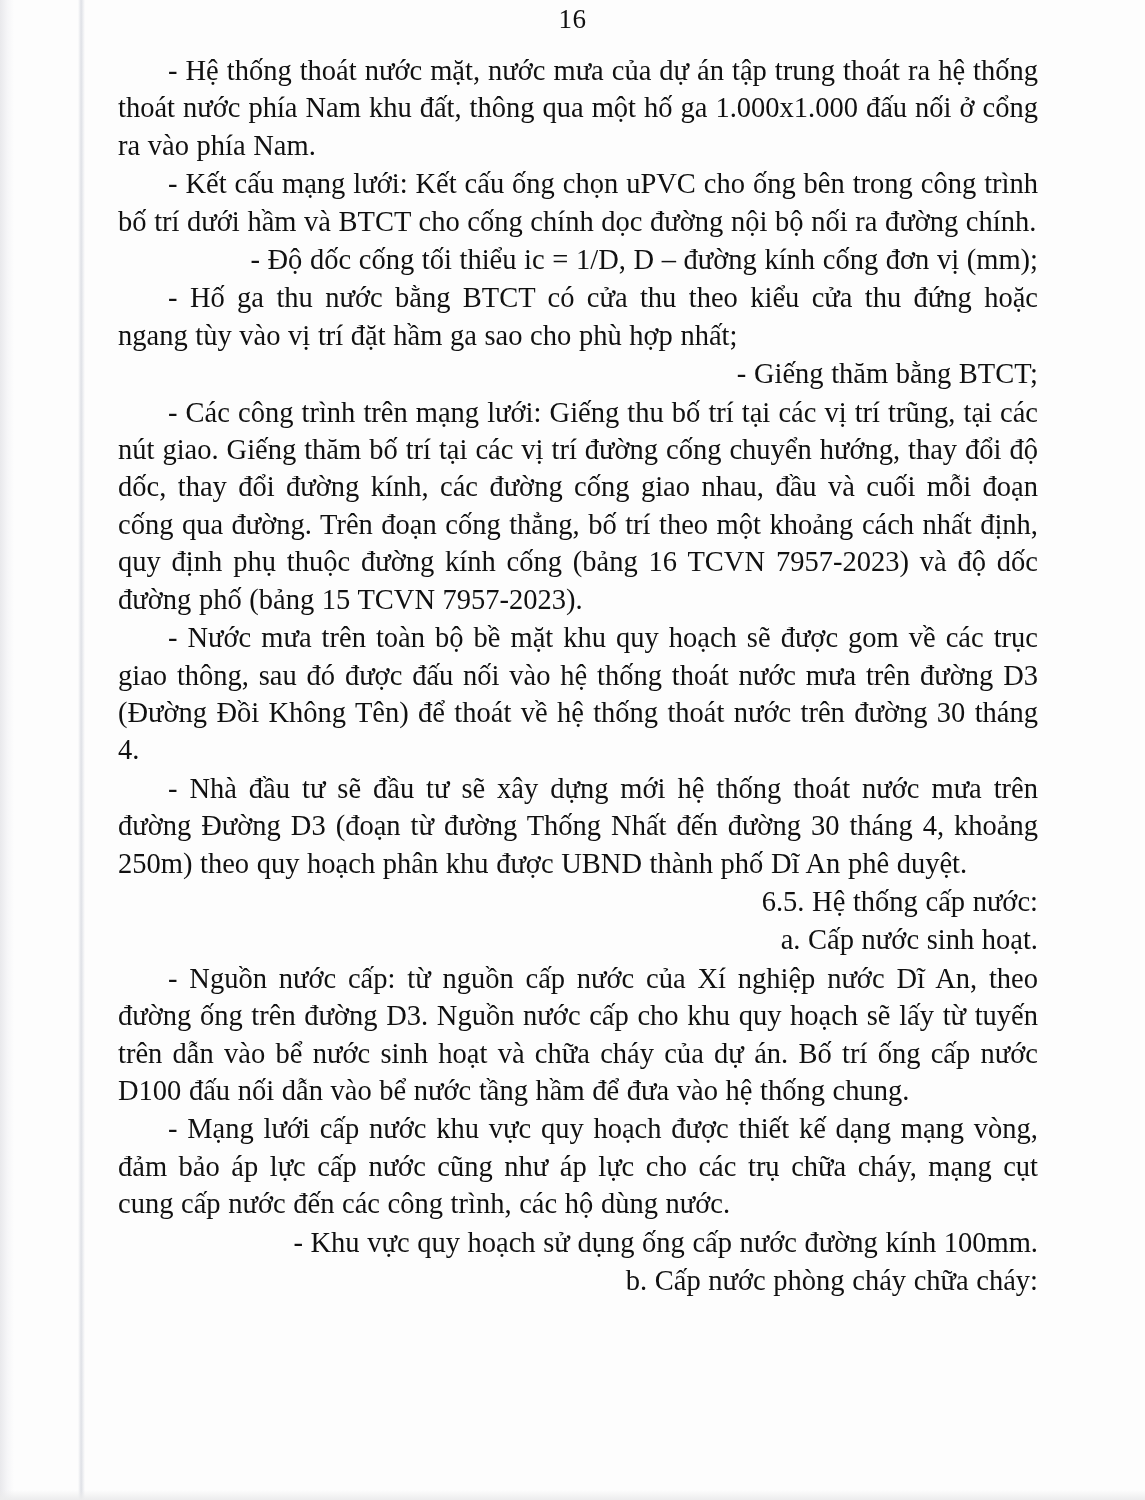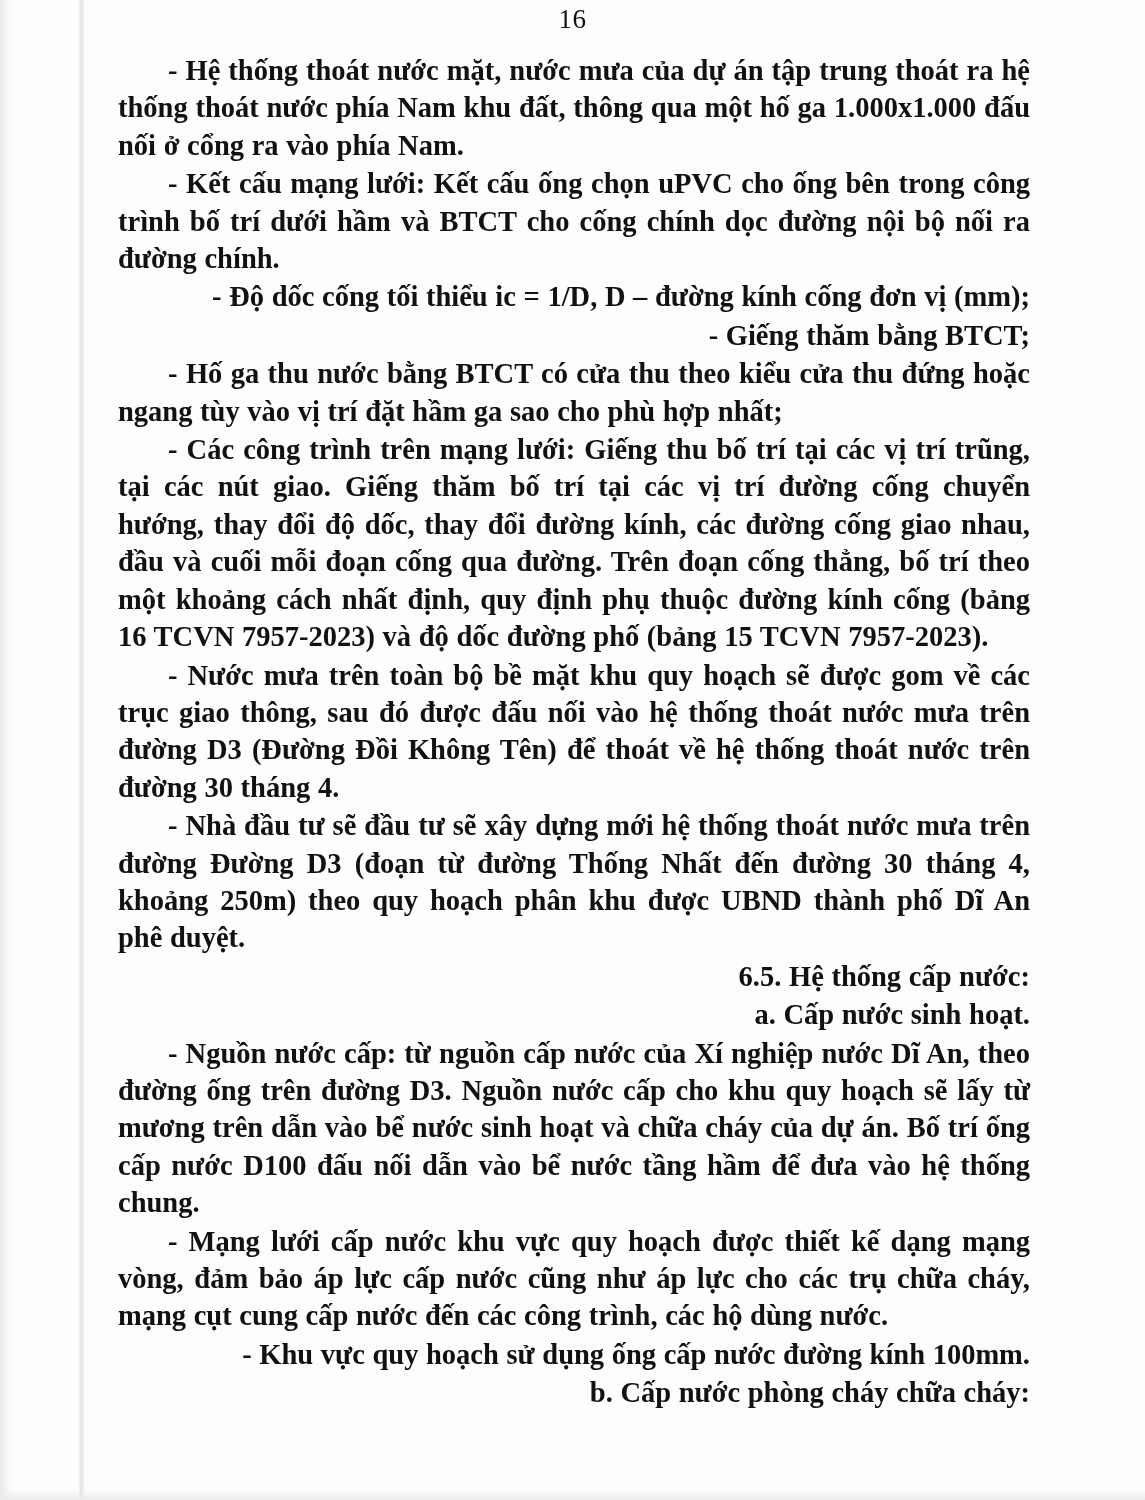--- a/index.html
+++ b/index.html
@@ -50,54 +50,53 @@
   }
 
   .body-text {
     position: absolute;
     top: 52px;
     left: 118px;
     width: 920px;
   }
 
   p.para {
-    margin: 0 8px 1px 0;
+    margin: 0 0 1px 0;
     font-size: 28.5px;
     line-height: 37.4px;
     text-align: justify;
     text-justify: inter-word;
     text-indent: 50px;
     word-spacing: .5px;
-    font-weight: bold;
   }
   p.para.single {
     text-align: right;
   }
 </style>
 </head>
 <body>
 
 <div class="page">
 
   <div class="scan-edge-left"></div>
   <div class="scan-streak"></div>
   <div class="scan-edge-bottom"></div>
 
   <div class="page-number">16</div>
 
   <div class="body-text">
     <p class="para">-  Hệ thống thoát nước mặt, nước mưa của dự án tập trung thoát ra hệ thống thoát nước phía Nam khu đất, thông qua một hố ga 1.000x1.000 đấu nối ở cổng ra vào phía Nam.</p>
     <p class="para">-  Kết cấu mạng lưới: Kết cấu ống chọn uPVC cho ống bên trong công trình bố trí dưới hầm và BTCT cho cống chính dọc đường nội bộ nối ra đường chính.</p>
     <p class="para single">-  Độ dốc cống tối thiểu ic = 1/D, D – đường kính cống đơn vị (mm);</p>
+    <p class="para">-  Hố ga thu nước bằng BTCT có cửa thu theo kiểu cửa thu đứng hoặc ngang tùy vào vị trí đặt hầm ga sao cho phù hợp nhất;</p>
     <p class="para single">-  Giếng thăm bằng BTCT;</p>
-    <p class="para">-  Hố ga thu nước bằng BTCT có cửa thu theo kiểu cửa thu đứng hoặc ngang tùy vào vị trí đặt hầm ga sao cho phù hợp nhất;</p>
     <p class="para">-  Các công trình trên mạng lưới: Giếng thu bố trí tại các vị trí trũng, tại các nút giao. Giếng thăm bố trí tại các vị trí đường cống chuyển hướng, thay đổi độ dốc, thay đổi đường kính, các đường cống giao nhau, đầu và cuối mỗi đoạn cống qua đường. Trên đoạn cống thẳng, bố trí theo một khoảng cách nhất định, quy định phụ thuộc đường kính cống (bảng 16 TCVN 7957-2023) và độ dốc đường phố (bảng 15 TCVN 7957-2023).</p>
     <p class="para">-  Nước mưa trên toàn bộ bề mặt khu quy hoạch sẽ được gom về các trục giao thông, sau đó được đấu nối vào hệ thống thoát nước mưa trên đường D3 (Đường Đồi Không Tên) để thoát về hệ thống thoát nước trên đường 30 tháng 4.</p>
     <p class="para">-  Nhà đầu tư sẽ đầu tư sẽ xây dựng mới hệ thống thoát nước mưa trên đường Đường D3 (đoạn từ đường Thống Nhất đến đường 30 tháng 4, khoảng 250m) theo quy hoạch phân khu được UBND thành phố Dĩ An phê duyệt.</p>
     <p class="para single">6.5.  Hệ thống cấp nước:</p>
     <p class="para single">a. Cấp nước sinh hoạt.</p>
-    <p class="para">-  Nguồn nước cấp: từ nguồn cấp nước của Xí nghiệp nước Dĩ An, theo đường ống trên đường D3. Nguồn nước cấp cho khu quy hoạch sẽ lấy từ mương trên dẫn vào bể nước sinh hoạt và chữa cháy của dự án. Bố trí ống cấp nước D100 đấu nối dẫn vào bể nước tầng hầm để đưa vào hệ thống chung.</p>
+    <p class="para">-  Nguồn nước cấp: từ nguồn cấp nước của Xí nghiệp nước Dĩ An, theo đường ống trên đường D3. Nguồn nước cấp cho khu quy hoạch sẽ lấy từ tuyến trên dẫn vào bể nước sinh hoạt và chữa cháy của dự án. Bố trí ống cấp nước D100 đấu nối dẫn vào bể nước tầng hầm để đưa vào hệ thống chung.</p>
     <p class="para">-  Mạng lưới cấp nước khu vực quy hoạch được thiết kế dạng mạng vòng, đảm bảo áp lực cấp nước cũng như áp lực cho các trụ chữa cháy, mạng cụt cung cấp nước đến các công trình, các hộ dùng nước.</p>
     <p class="para single">-  Khu vực quy hoạch sử dụng ống cấp nước đường kính 100mm.</p>
     <p class="para single">b. Cấp nước phòng cháy chữa cháy:</p>
   </div>
 
 </div>
 
 </body></html>

